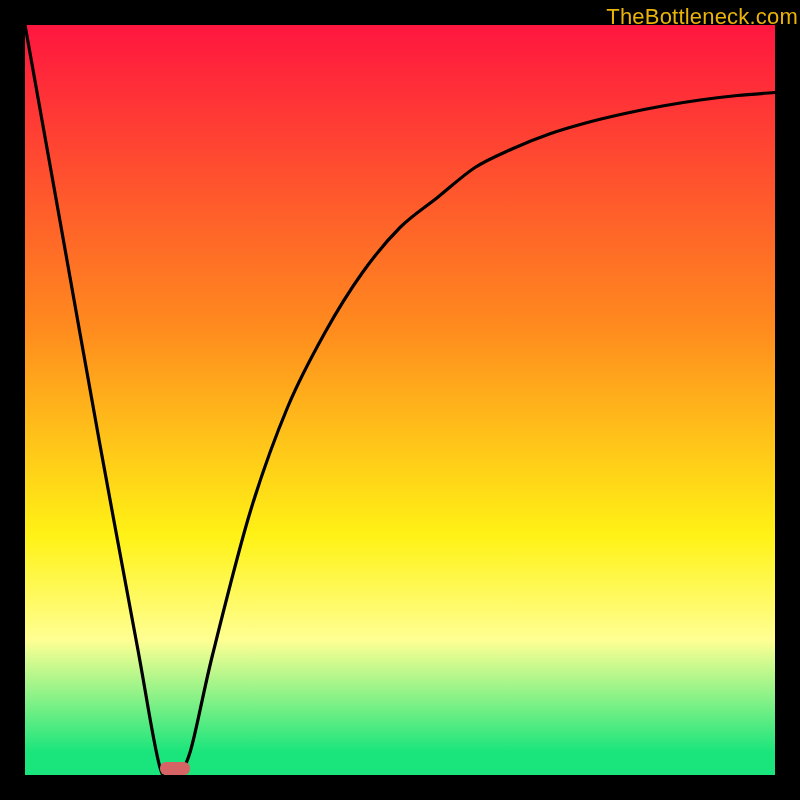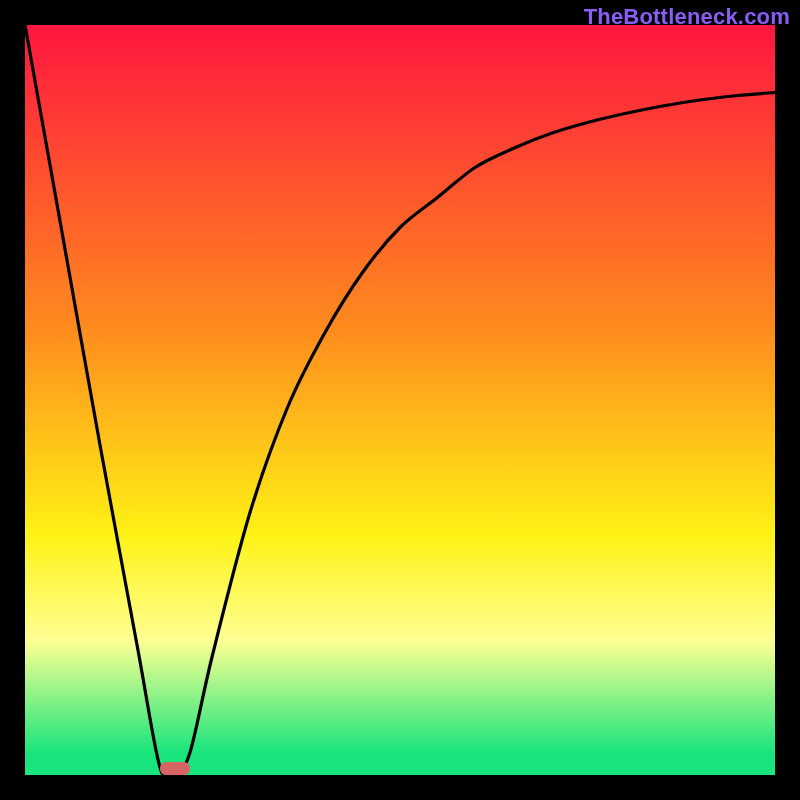--- a/index.html
+++ b/index.html
@@ -22,24 +22,24 @@
   .plot-area {
     position: absolute;
     left: 0;
     top: 0;
     width: 750px;
     height: 750px;
   }
   .watermark {
     position: absolute;
     top: 4px;
-    right: 10px;
-    color: #8b5cf6;
+    right: 2px;
+    color: #eab308;
     font-size: 22px;
-    font-weight: 700;
+    font-weight: 400;
     letter-spacing: 0.2px;
     z-index: 10;
   }
   svg { display: block; }
 </style>
 </head>
 <body>
 
 <div class="watermark">TheBottleneck.com</div>
 

